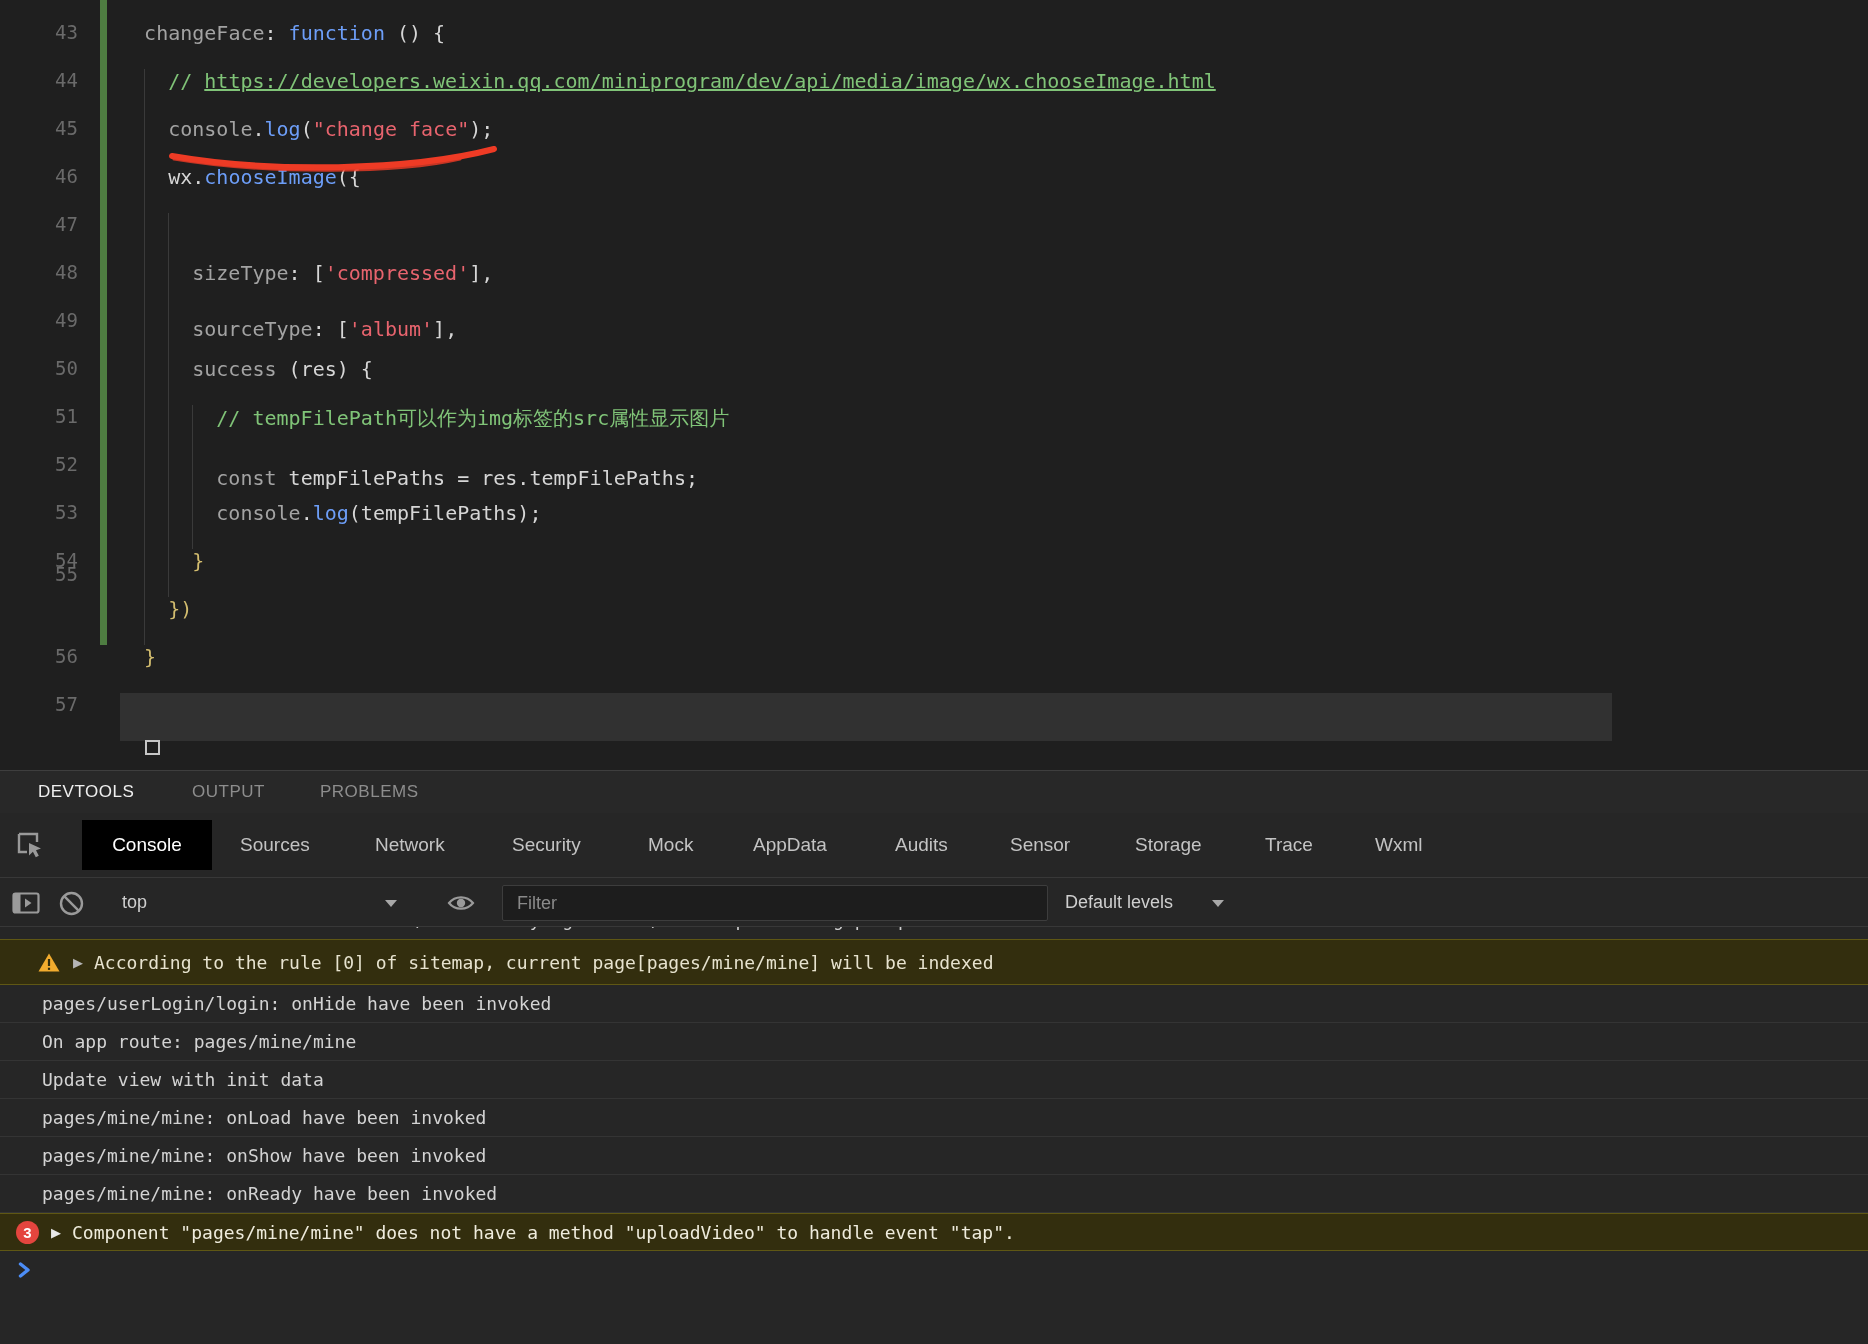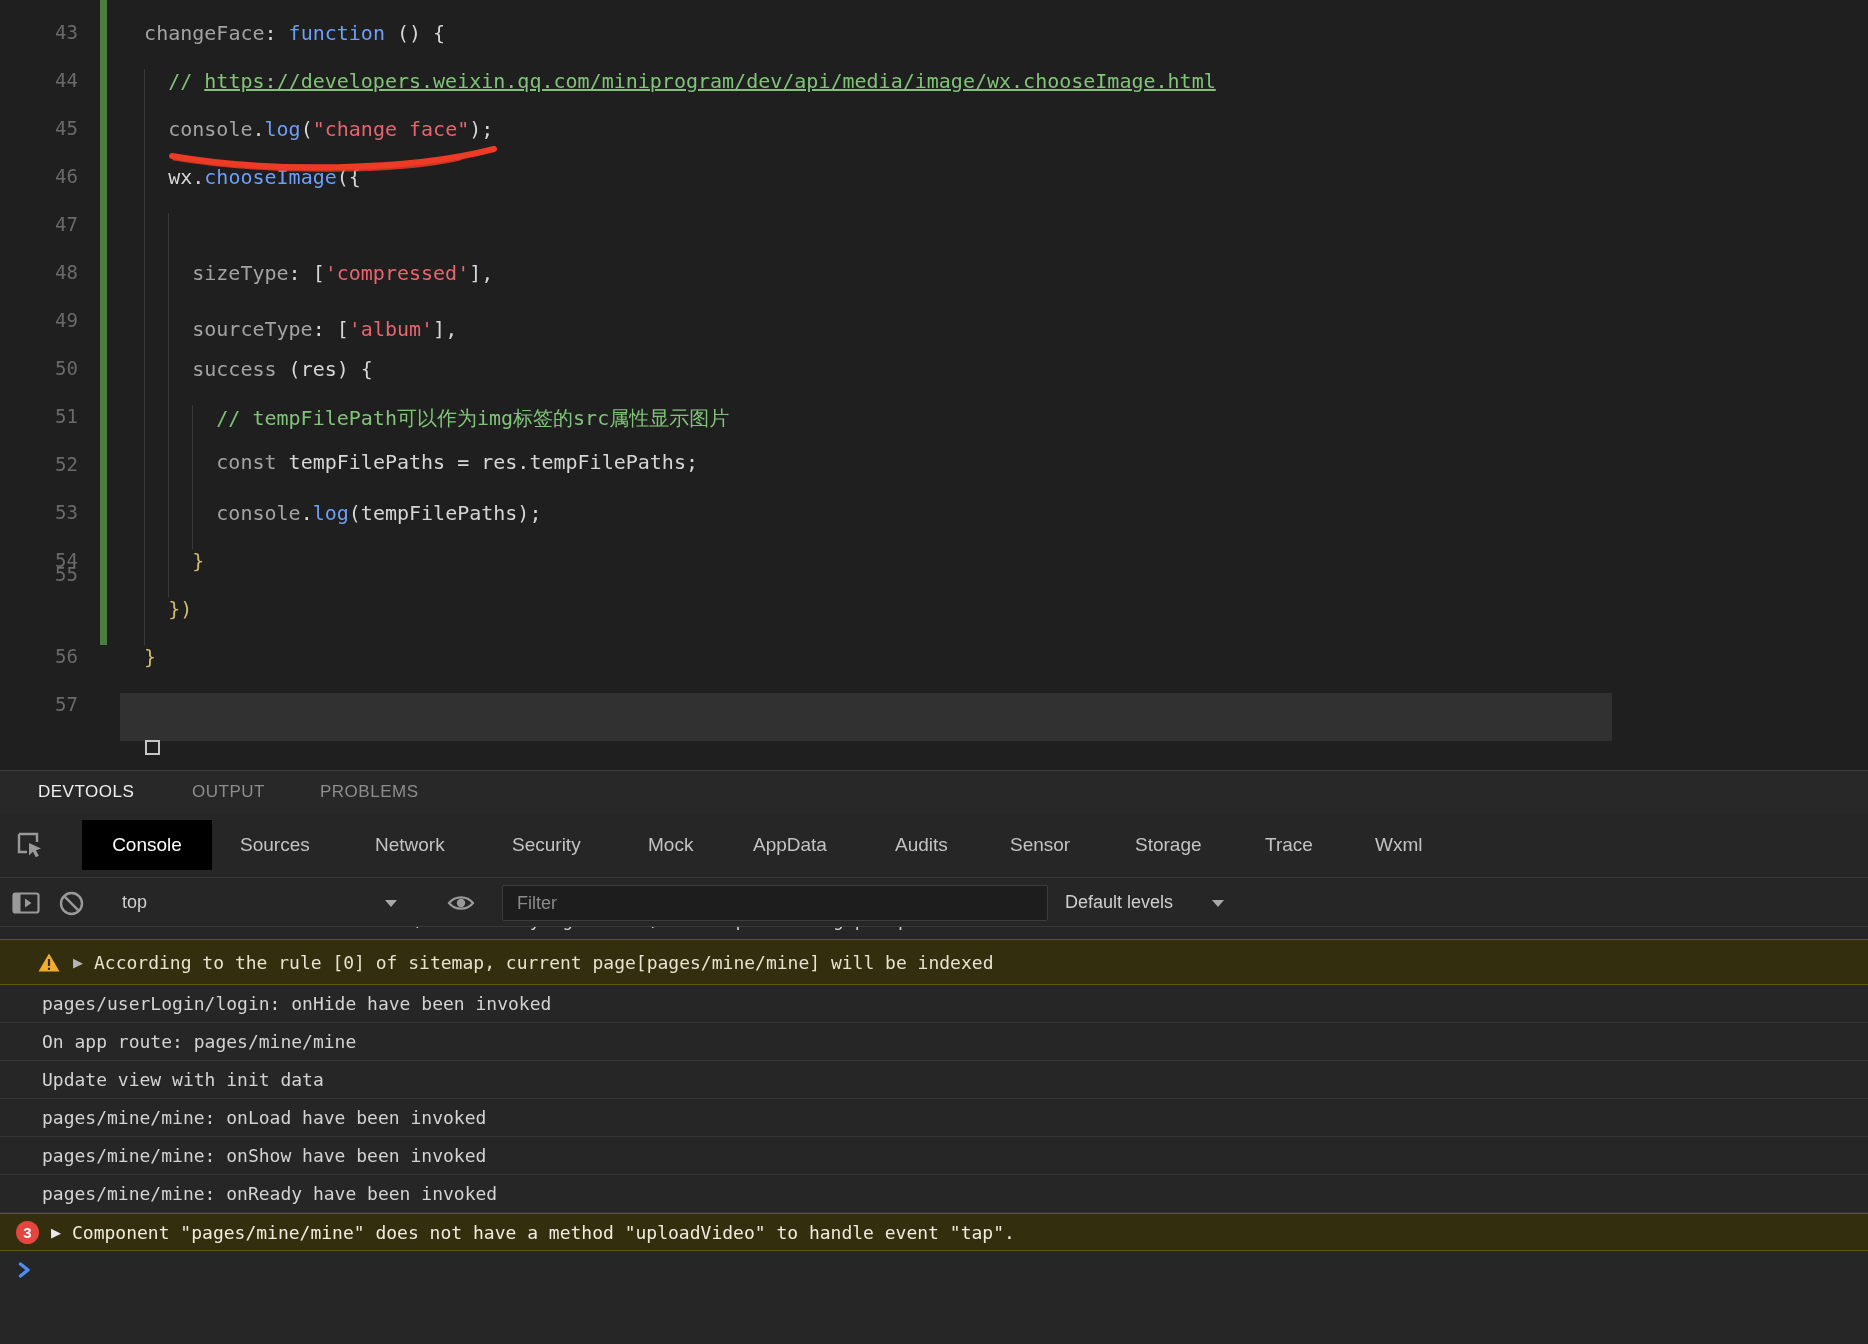--- a/index.html
+++ b/index.html
@@ -119,21 +119,21 @@
     <div id="code-area">
         <div class="code-line" style="top: -27px;"></div>
         <div class="code-line" style="top: 21px;"><span class="tk-w">  </span><span class="tk-o">changeFace</span><span class="tk-w">: </span><span class="tk-b">function</span><span class="tk-w"> () {</span></div>
         <div class="code-line" style="top: 69px;"><span class="tk-g">    // </span><span class="tk-gu">https://developers.weixin.qq.com/miniprogram/dev/api/media/image/wx.chooseImage.html</span></div>
         <div class="code-line" style="top: 117px;"><span class="tk-w">    </span><span class="tk-o">console</span><span class="tk-w">.</span><span class="tk-b">log</span><span class="tk-w">(</span><span class="tk-r">"change face"</span><span class="tk-w">);</span></div>
         <div class="code-line" style="top: 165px;"><span class="tk-w">    wx.</span><span class="tk-b">chooseImage</span><span class="tk-w">({</span></div>
         <div class="code-line" style="top: 261px;"><span class="tk-w">      </span><span class="tk-o">sizeType</span><span class="tk-w">: [</span><span class="tk-r">'compressed'</span><span class="tk-w">],</span></div>
         <div class="code-line" style="top: 305px; margin-top: 12px;"><span class="tk-w">      </span><span class="tk-o">sourceType</span><span class="tk-w">: [</span><span class="tk-r">'album'</span><span class="tk-w">],</span></div>
         <div class="code-line" style="top: 357px;"><span class="tk-w">      </span><span class="tk-o">success</span><span class="tk-w"> (res) {</span></div>
         <div class="code-line" style="top: 405px;"><span class="tk-g">        // tempFilePath可以作为img标签的src属性显示图片</span></div>
-        <div class="code-line" style="top: 450px;"><span class="tk-w">        </span><span class="tk-o">const</span><span class="tk-w"> tempFilePaths = res.tempFilePaths;</span></div>
+        <div class="code-line" style="top: 466px;"><span class="tk-w">        </span><span class="tk-o">const</span><span class="tk-w"> tempFilePaths = res.tempFilePaths;</span></div>
         <div class="code-line" style="top: 501px;"><span class="tk-w">        </span><span class="tk-o">console</span><span class="tk-w">.</span><span class="tk-b">log</span><span class="tk-w">(tempFilePaths);</span></div>
         <div class="code-line" style="top: 549px;"><span class="tk-y">      }</span></div>
         <div class="code-line" style="top: 597px;"><span class="tk-y">    })</span></div>
         <div class="code-line" style="top: 645px;"><span class="tk-y">  }</span></div>
         <div class="current-line" style="top: 693px;"></div>
         <div class="code-line" style="top: 693px;"></div>
       </div>
     <svg id="red-annotation" width="350" height="34" viewBox="0 0 350 34">
       <path d="M12 10 C 110 27, 250 25, 334 3" stroke="#ee3b25" stroke-width="6" fill="none" stroke-linecap="round"></path>
       <path d="M14 13 C 110 29, 240 27, 300 13" stroke="#ee3b25" stroke-width="3" fill="none" stroke-linecap="round" opacity="0.8"></path>

